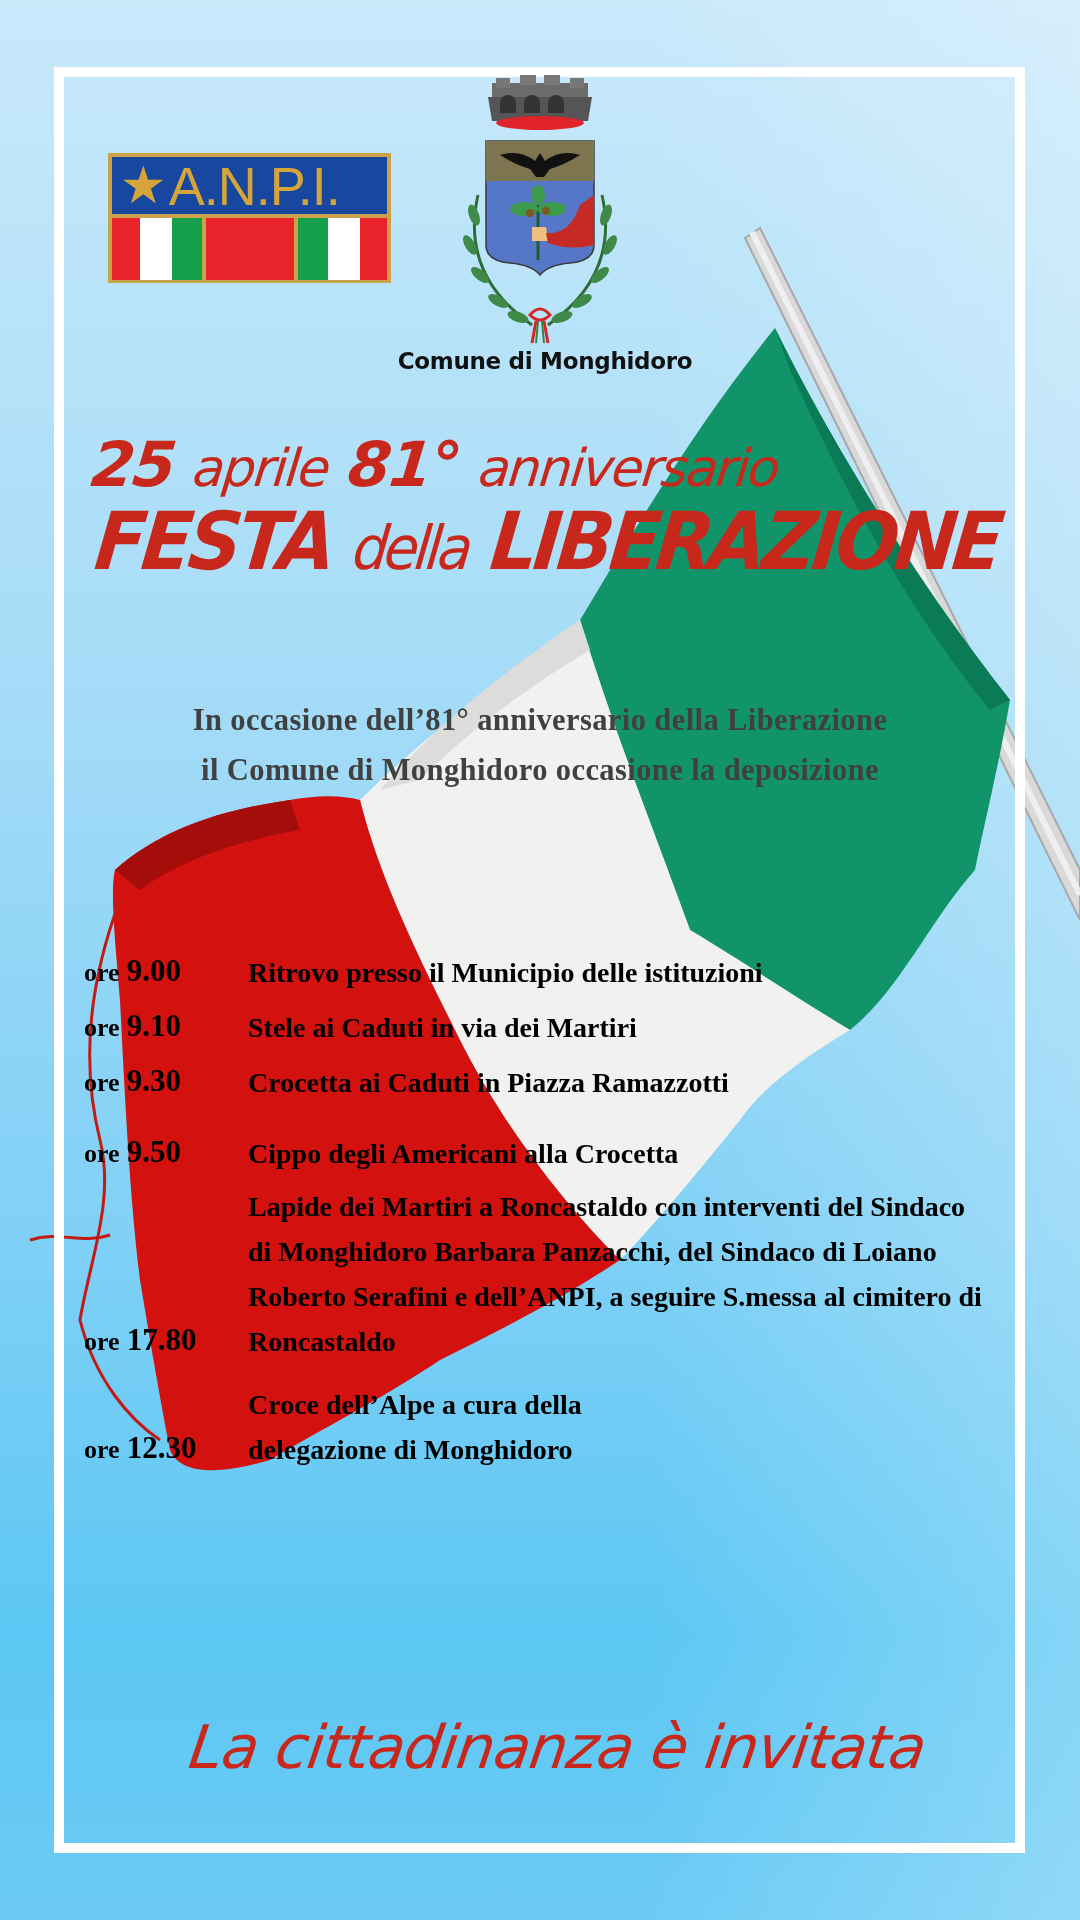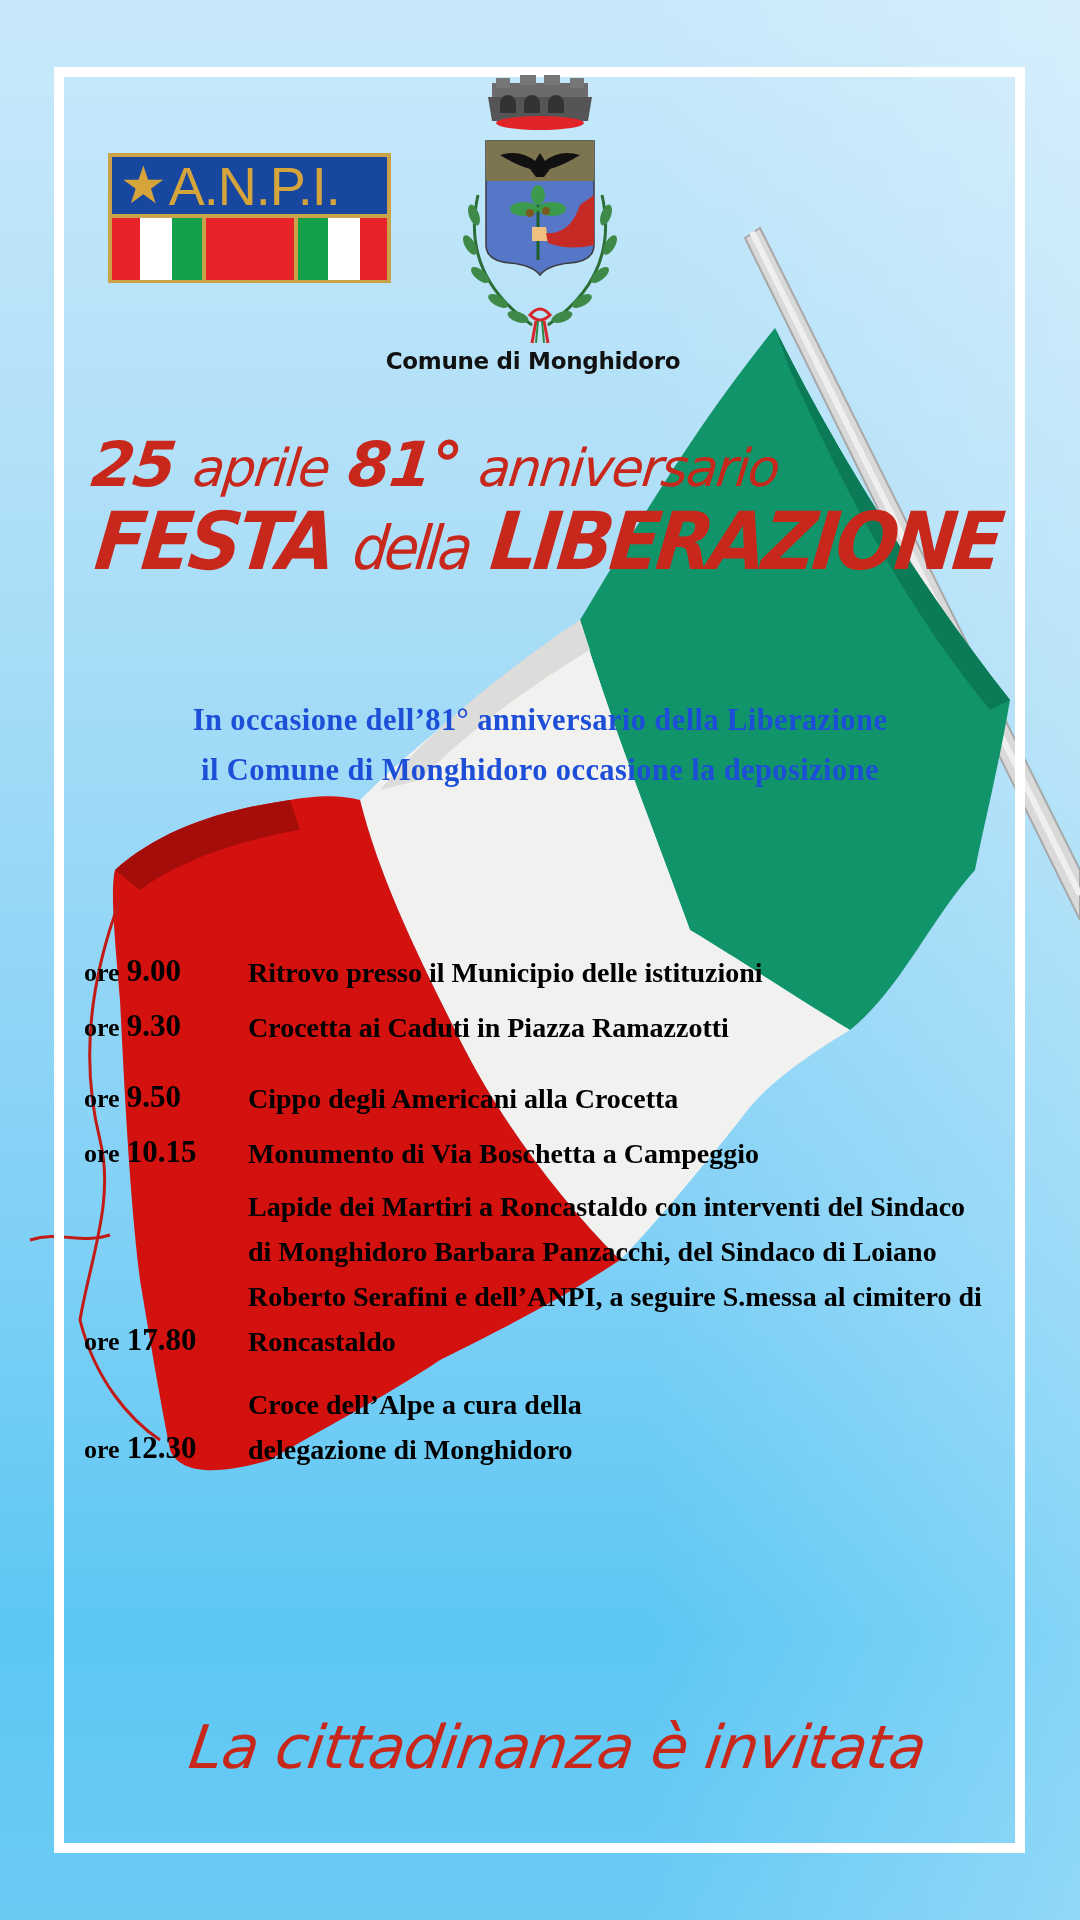--- a/index.html
+++ b/index.html
@@ -11,29 +11,29 @@
   
   .flag{position:absolute;left:0;top:0;width:1080px;height:1920px;}
   
   .anpi{position:absolute;left:108px;top:153px;width:283px;height:130px;background:#c9a24a;box-sizing:border-box;padding:4px;}
   .anpi-top{height:57px;background:#17479e;display:flex;align-items:center;padding-left:8px;}
   .anpi-star{color:#d5a53c;font-size:52px;line-height:1;margin-right:2px;}
   .anpi-text{color:#d5a53c;font-family:"Liberation Sans",sans-serif;font-size:54px;line-height:1;letter-spacing:-1px;}
   .anpi-bottom{display:flex;height:62px;margin-top:4px;}
   .anpi-bottom span{height:100%;}
   .crest{position:absolute;left:440px;top:75px;width:200px;height:280px;}
-  .comune{position:absolute;left:348px;top:348px;width:370px;text-align:center;font-family:"DejaVu Sans",sans-serif;font-weight:bold;font-size:23px;color:#111;letter-spacing:-0.3px;}
+  .comune{position:absolute;left:360px;top:348px;width:370px;text-align:center;font-family:"DejaVu Sans",sans-serif;font-weight:bold;font-size:23px;color:#111;letter-spacing:-0.3px;}
   
   .title1,.title2{position:absolute;color:#c8281c;font-family:"DejaVu Sans",sans-serif;font-style:italic;font-weight:bold;white-space:nowrap;transform:skewX(-6deg);}
   .title1{left:92px;top:428px;font-size:62px;letter-spacing:-2px;}
   .title1 .small{font-size:52px;font-weight:normal;}
   .title2{left:96px;top:498px;font-size:74px;letter-spacing:-4px;transform:skewX(-6deg) scaleY(1.08);}
   .title2 .small{font-size:56px;font-weight:normal;}
   
-  .intro{position:absolute;left:80px;top:695px;width:920px;text-align:center;font-size:30.5px;font-weight:bold;line-height:50px;color:#1d4ed8;letter-spacing:0.4px;}
+  .intro{position:absolute;left:80px;top:695px;width:920px;text-align:center;font-size:30.5px;font-weight:bold;line-height:50px;color:#404040;letter-spacing:0.4px;}
   
   .schedule{position:absolute;left:84px;top:948px;width:900px;font-size:28px;font-weight:bold;color:#000;}
   .row{display:flex;align-items:flex-end;line-height:45px;}
   .row .time{width:164px;flex:none;white-space:nowrap;}
   .row .time .ore{font-size:26px;}
   .row .time .t{font-size:31px;}
   .row .desc{flex:1;}
   .closing{position:absolute;left:190px;top:1712px;color:#c8281c;font-family:"DejaVu Sans",sans-serif;font-style:italic;font-size:60px;letter-spacing:-1px;transform:skewX(-8deg);white-space:nowrap;}
 </style>
 </head>
@@ -141,31 +141,31 @@
 <div class="intro">
   <div>In occasione dell’81° anniversario della Liberazione</div>
   <div>il Comune di Monghidoro occasione la deposizione</div>
 </div>
 
 <div class="schedule">
   <div class="row" style="margin-bottom:8px">
     <div class="time"><span class="ore">ore</span> <span class="t">9.00</span></div>
     <div class="desc">Ritrovo presso il Municipio delle istituzioni</div>
   </div>
+  <div class="row" style="margin-bottom:8px">
+    <div class="time"><span class="ore">ore</span> <span class="t">9.10</span></div>
+    <div class="desc">Stele ai Caduti in via dei Martiri</div>
+  </div>
   <div class="row" style="margin-bottom:24px">
     <div class="time"><span class="ore">ore</span> <span class="t">9.30</span></div>
     <div class="desc">Crocetta ai Caduti in Piazza Ramazzotti</div>
   </div>
   <div class="row" style="margin-bottom:8px">
     <div class="time"><span class="ore">ore</span> <span class="t">9.50</span></div>
     <div class="desc">Cippo degli Americani alla Crocetta</div>
-  </div>
-  <div class="row" style="margin-bottom:8px">
-    <div class="time"><span class="ore">ore</span> <span class="t">10.15</span></div>
-    <div class="desc">Monumento di Via Boschetta a Campeggio</div>
   </div>
   <div class="row" style="margin-bottom:18px">
     <div class="time"><span class="ore">ore</span> <span class="t">17.80</span></div>
     <div class="desc">Lapide dei Martiri a Roncastaldo con interventi del Sindaco di Monghidoro Barbara Panzacchi, del Sindaco di Loiano Roberto Serafini e dell’ANPI, a seguire S.messa al cimitero di Roncastaldo</div>
   </div>
   <div class="row">
     <div class="time"><span class="ore">ore</span> <span class="t">12.30</span></div>
     <div class="desc" style="padding-right:260px">Croce dell’Alpe a cura della delegazione di Monghidoro</div>
   </div>
 </div>

